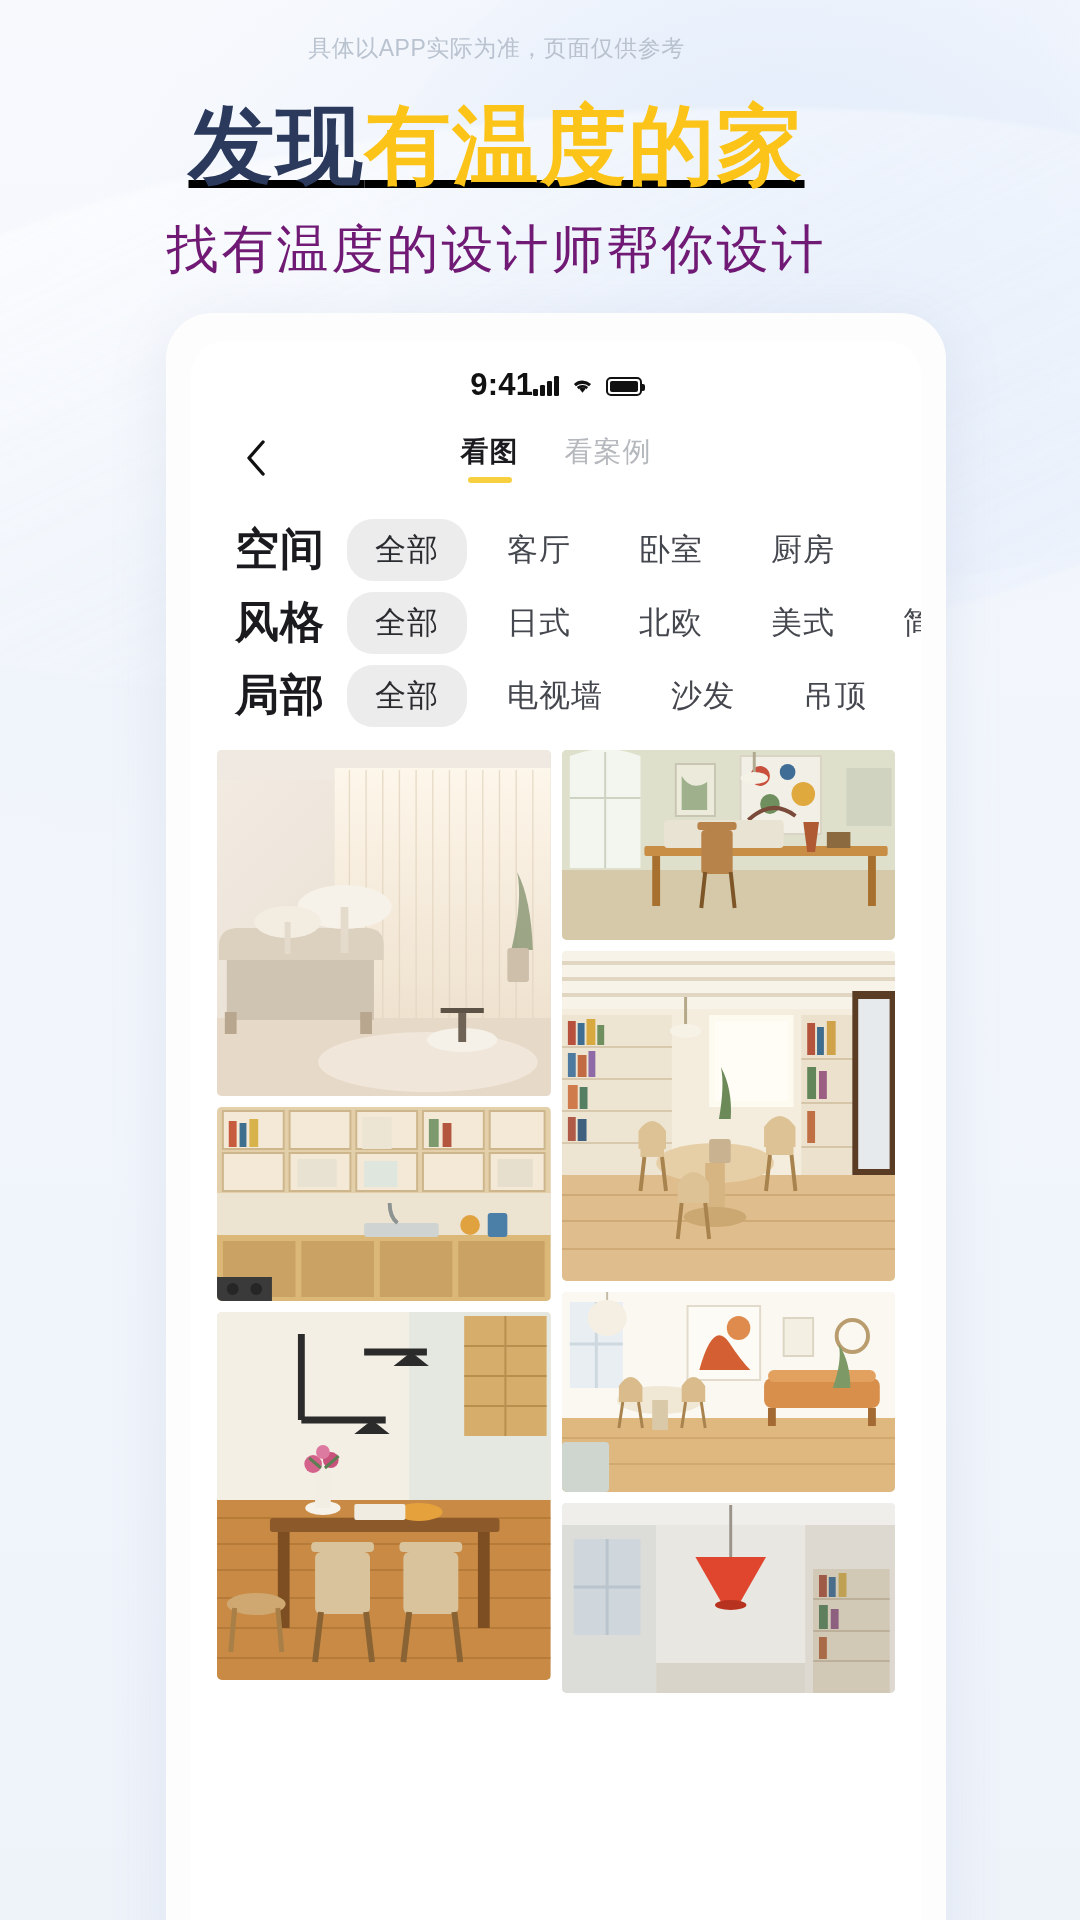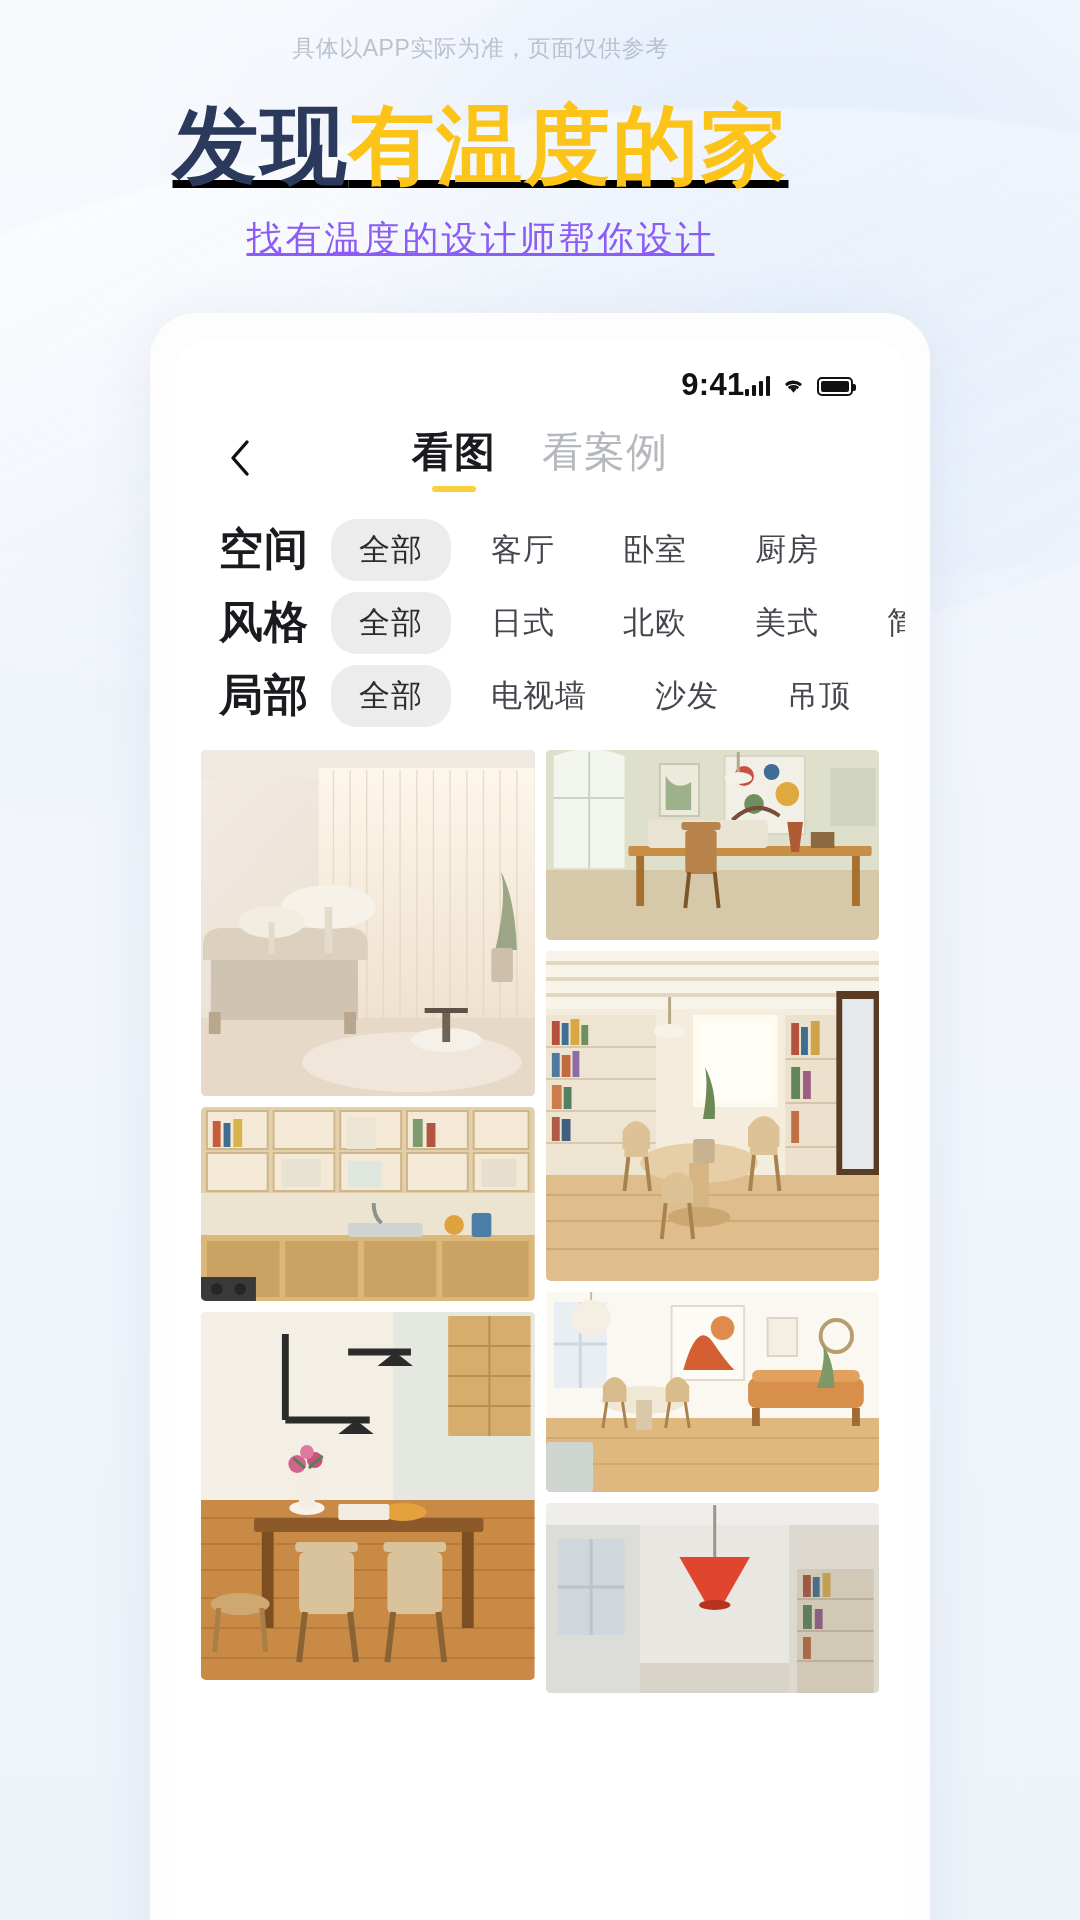--- a/index.html
+++ b/index.html
@@ -26,21 +26,21 @@
     filter:blur(2px);
     opacity:.75;
   }
   .bg-swoosh2{
     position:absolute; right:-300px; top:-120px; width:1000px; height:700px;
     background:radial-gradient(circle at 40% 60%, rgba(219,232,250,.75), rgba(219,232,250,0) 65%);
     border-radius:50%;
   }
 
   
-  .wrap{ position:relative; width:961px; }
+  .wrap{ position:relative; width:961px;margin-left:16px; }
   .disclaimer{
     text-align:center;
     font-size:23px;
     color:#b9c2cf;
     letter-spacing:.5px;
     padding-top:33px;
   }
   .headline{
     text-align:center;
     margin-top:33px;
@@ -49,25 +49,24 @@
     letter-spacing:2px;
     line-height:1.12;
     white-space:nowrap;
     text-decoration:underline;
   }
   .headline .h-dark{ color:#2b3a5c; }
   .headline .h-gold{ color:#fcc419; }
   .subhead{
     text-align:center;
     margin-top:22px;
-    font-size:36px;
-    color:#8b5cf6;
+    font-size:52px;
+    color:#701a75;
     letter-spacing:3px;
     font-weight:normal;
-    text-decoration:underline;
   }
 
   
   .phone{
     position:absolute;
     left:150px; top:313px;
     width:780px; height:1660px;
     background:#fdfdfd;
     border-radius:46px 46px 0 0;
     box-shadow:0 10px 60px rgba(120,140,180,.13);
@@ -79,21 +78,21 @@
     left:25px; top:28px;
     width:730px; height:1640px;
     background:#ffffff;
     border-radius:34px 34px 0 0;
     overflow:hidden;
   }
 
   
   .statusbar{
     height:74px;
-    display:flex; align-items:center; justify-content:flex-end;
+    display:flex; align-items:center; justify-content:center;
     padding:14px 52px 0 52px;
   }
   .clock{ font-size:31px; font-weight:bold; color:#111; letter-spacing:.3px; }
   .status-icons{ display:flex; align-items:flex-end; gap:11px; }
   .ic-signal{ display:flex; align-items:flex-end; gap:2.5px; height:21px; }
   .ic-signal i{ display:block; width:4.5px; background:#111; border-radius:1.2px; }
   .ic-signal i:nth-child(1){ height:7px; }
   .ic-signal i:nth-child(2){ height:11px; }
   .ic-signal i:nth-child(3){ height:15px; }
   .ic-signal i:nth-child(4){ height:20px; }
@@ -121,21 +120,21 @@
     cursor:pointer;
   }
   .tabs{
     position:absolute; left:0; right:0;
     display:flex; align-items:center; justify-content:center;
     gap:46px;
     pointer-events:none;
   }
   .tab{
     position:relative;
-    font-size:41px;
+    font-size:28px;
     color:#b5b8bd;
     letter-spacing:1px;
     pointer-events:auto;
     cursor:pointer;
     padding-bottom:12px;
   }
   .tab.active{ color:#1b1b1f; font-weight:bold; }
   .tab.active::after{
     content:"";
     position:absolute; left:50%; transform:translateX(-50%);

